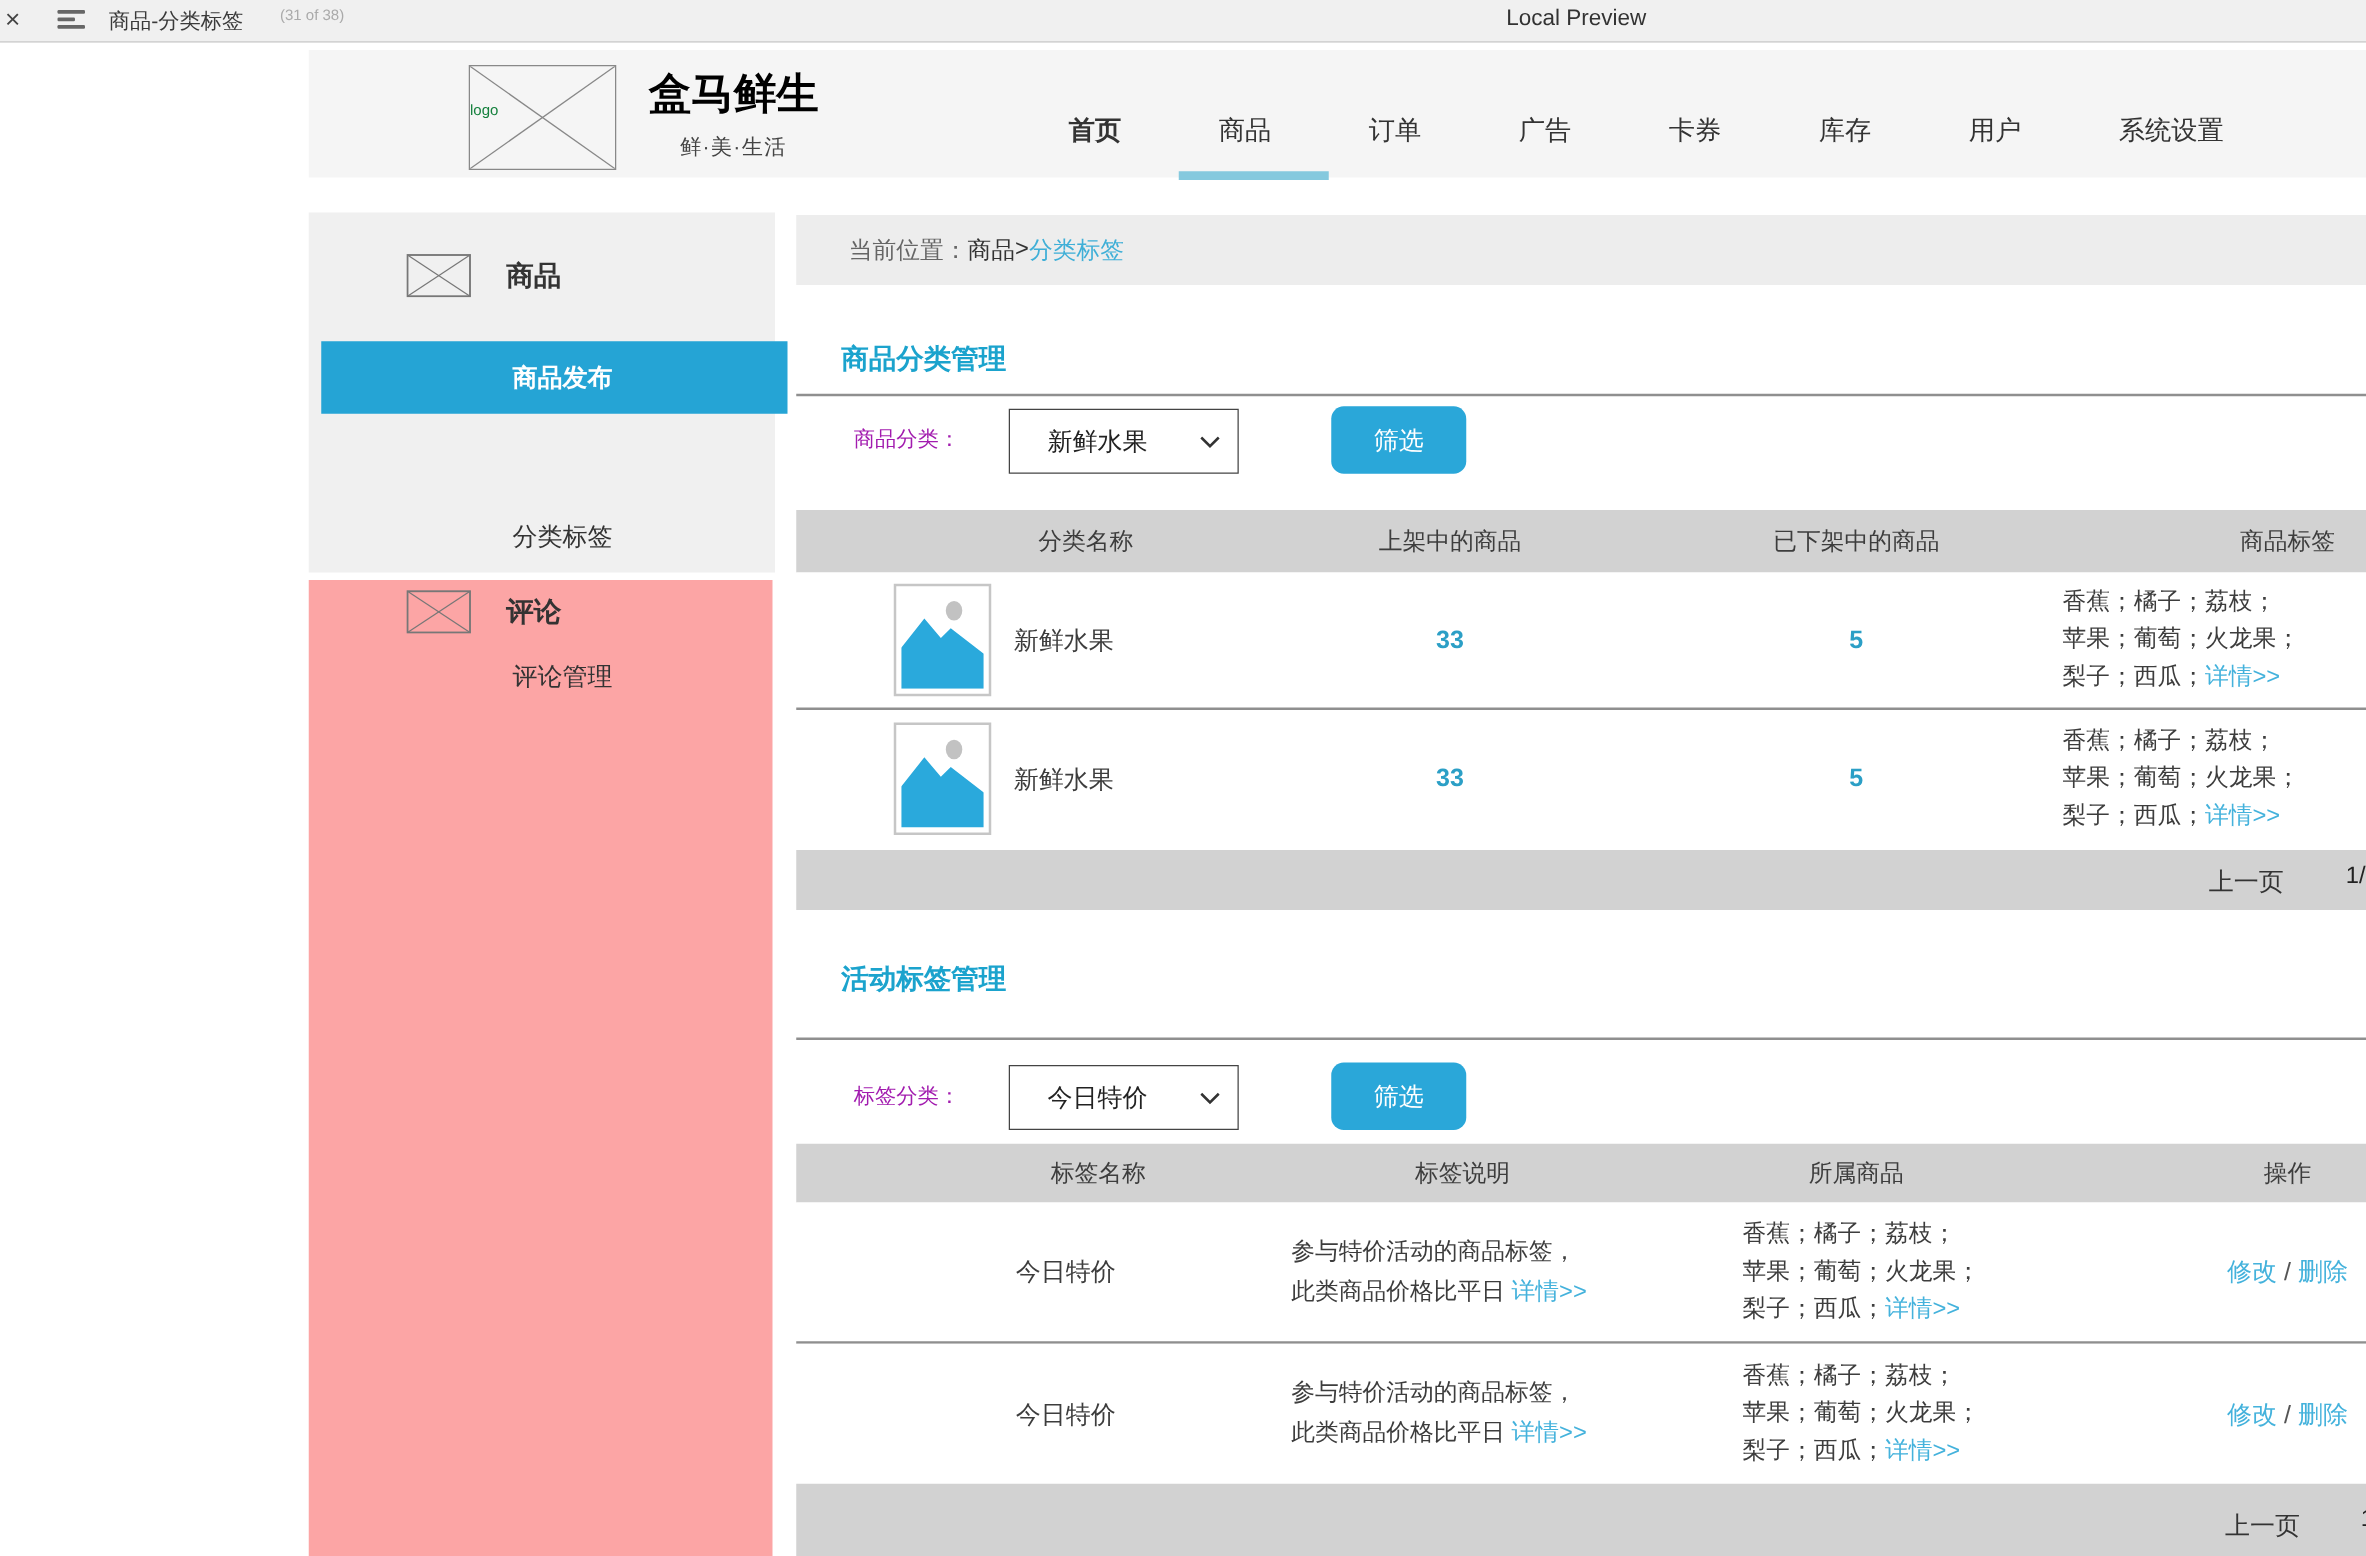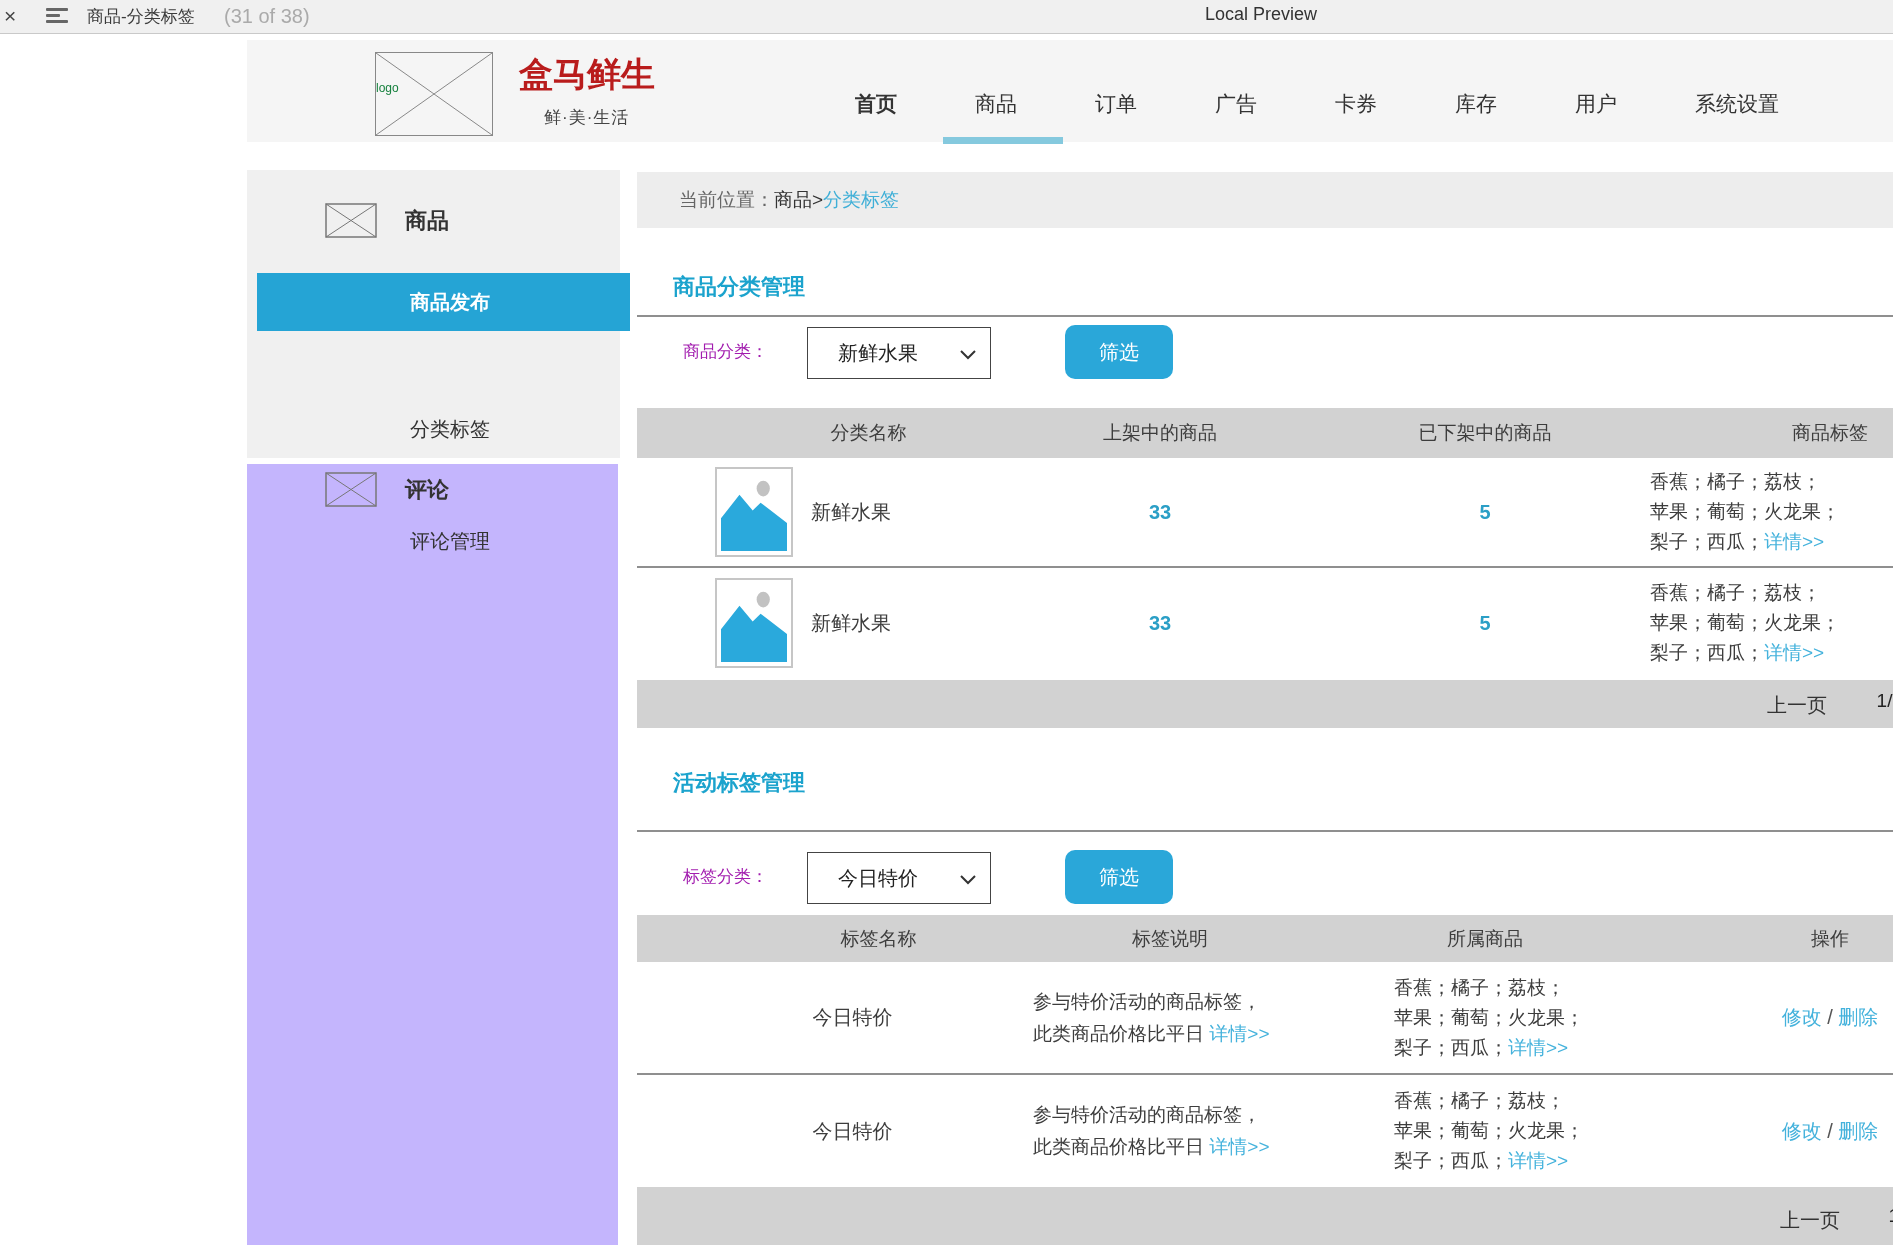--- a/index.html
+++ b/index.html
@@ -6,38 +6,38 @@
   .page{position:relative;width:1893px;height:1245px;background:#fff;overflow:hidden;
         font-family:"Liberation Sans","DejaVu Sans",sans-serif;color:#333;}
 
   
   .toolbar{position:absolute;left:0;top:0;width:100%;height:33px;background:#f0f0f0;border-bottom:1px solid #c9c9c9;}
   .tb-close{position:absolute;left:4px;top:2px;font-size:21px;color:#444;line-height:28px;cursor:default;}
   .tb-pages{position:absolute;left:46px;top:8px;width:24px;}
   .tb-pages i{display:block;height:3px;background:#666;margin-bottom:3px;border-radius:1px;}
   .tb-pages i:nth-child(1){width:22px;}.tb-pages i:nth-child(2){width:14px;}.tb-pages i:nth-child(3){width:22px;}
   .tb-title{position:absolute;left:87px;top:5px;font-size:17px;color:#3a3a3a;}
-  .tb-count{position:absolute;left:224px;top:5px;font-size:20px;color:#aaa;}
+  .tb-count{position:absolute;left:224px;top:5px;font-size:12px;color:#aaa;}
   .tb-preview{position:absolute;left:1205px;top:4px;font-size:18px;color:#333;}
 
   
   .header{position:absolute;left:247px;top:40px;width:1646px;height:102px;background:#f5f5f5;}
   .logo-box{position:absolute;left:128px;top:12px;width:116px;height:82px;border:1px solid #888;background:transparent;}
   .logo-box svg{position:absolute;left:0;top:0;width:100%;height:100%;}
   .logo-box span{position:absolute;left:0;top:28px;width:100%;text-align:left;font-size:12px;color:#15803d;}
-  .brand-name{position:absolute;left:272px;top:12px;font-size:34px;font-weight:bold;color:#b91c1c;}
+  .brand-name{position:absolute;left:272px;top:12px;font-size:34px;font-weight:bold;color:#000000;}
   .brand-slogan{position:absolute;left:297px;top:66px;font-size:17px;color:#444;letter-spacing:1px;}
   .nav{position:absolute;left:608px;top:50px;display:flex;gap:78px;font-size:21px;color:#333;white-space:nowrap;}
   .nav .nav-item{cursor:default;}
   .nav .nav-item.home{font-weight:bold;}
   .nav-underline{position:absolute;left:696px;top:97px;width:120px;height:7px;background:#85c9de;}
 
   
   .side-a{position:absolute;left:247px;top:170px;width:373px;height:288px;background:#f0f0f0;}
-  .side-b{position:absolute;left:247px;top:464px;width:371px;height:781px;background:#c4b5fd;}
+  .side-b{position:absolute;left:247px;top:464px;width:371px;height:781px;background:#fca5a5;}
   .side-head{position:absolute;left:78px;display:flex;align-items:center;gap:28px;}
   .side-head .ph-icon{width:52px;height:35px;}
   .side-head .st{font-size:22px;font-weight:bold;color:#333;}
   .side-item{position:absolute;left:10px;width:100%;height:58px;display:flex;align-items:center;padding-left:153px;
              box-sizing:border-box;font-size:20px;color:#333;cursor:default;}
   .side-item.sel{background:#25a4d5;color:#fff;font-weight:bold;}
 
   
   .breadcrumb{position:absolute;left:637px;top:172px;width:1256px;height:56px;background:#ededed;
               display:flex;align-items:center;padding-left:42px;box-sizing:border-box;font-size:19px;}

